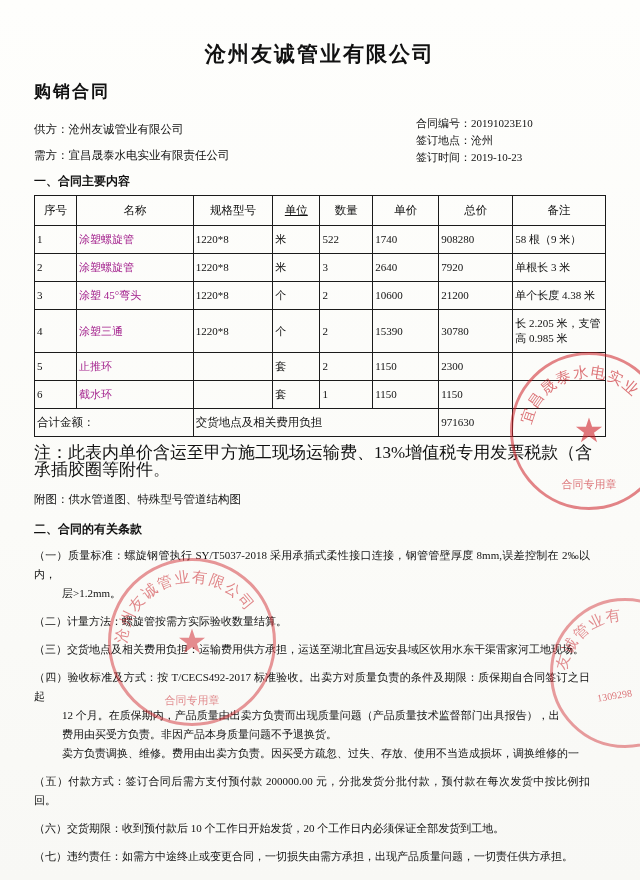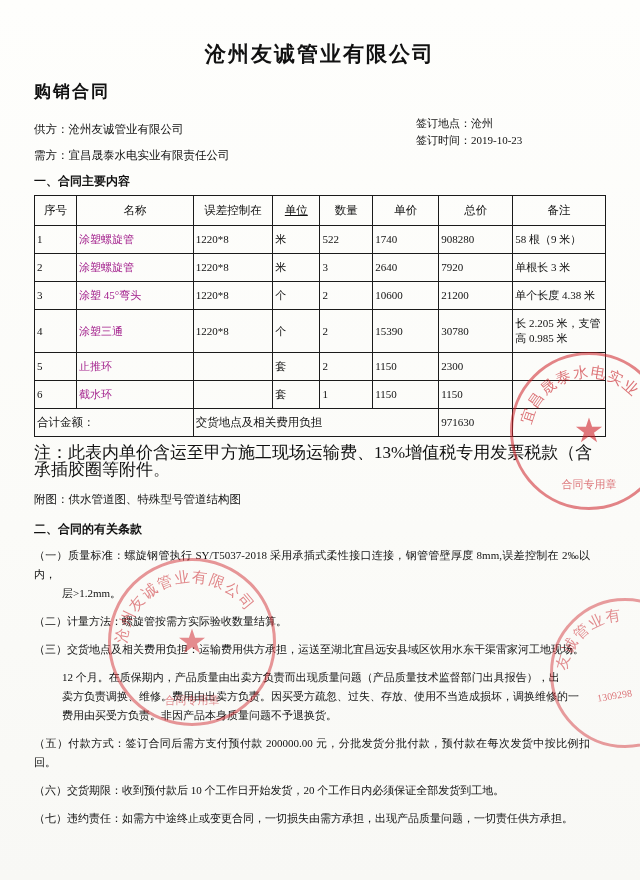--- a/index.html
+++ b/index.html
@@ -254,36 +254,39 @@
 
     <div class="parties">
       <div class="party-line">
         <span>供方：</span><span>沧州友诚管业有限公司</span>
       </div>
       <div class="party-line">
         <span>需方：</span><span>宜昌晟泰水电实业有限责任公司</span>
       </div>
       <div class="meta">
         <div>
+          <span>合同编号：</span><span>20191023E10</span>
+        </div>
+        <div>
           <span>签订地点：</span><span>沧州</span>
         </div>
         <div>
           <span>签订时间：</span><span>2019-10-23</span>
         </div>
       </div>
     </div>
 
     <div class="section-heading">一、合同主要内容</div>
 
     <table class="main">
       <thead>
         <tr>
           <th class="col-no">序号</th>
           <th class="col-name">名称</th>
-          <th class="col-spec">误差控制在</th>
+          <th class="col-spec">规格型号</th>
           <th class="col-unit">单位</th>
           <th class="col-qty">数量</th>
           <th class="col-price">单价</th>
           <th class="col-total">总价</th>
           <th class="col-remark">备注</th>
         </tr>
       </thead>
       <tbody>
         <tr>
           <td>1</td>
@@ -367,23 +370,24 @@
 
     <div class="clause">
       <span class="ind0"><span>（二）</span><span>计量方法：螺旋管按需方实际验收数量结算。</span></span>
     </div>
 
     <div class="clause">
       <span class="ind0"><span>（三）</span><span>交货地点及相关费用负担：运输费用供方承担，运送至湖北宜昌远安县域区饮用水东干渠雷家河工地现场。</span></span>
     </div>
 
     <div class="clause">
+      <span class="ind0"><span>（四）</span><span>验收标准及方式：按 T/CECS492-2017 标准验收。出卖方对质量负责的条件及期限：质保期自合同签订之日起</span></span>
       <span class="ind">12 个月。在质保期内，产品质量由出卖方负责而出现质量问题（产品质量技术监督部门出具报告），出</span>
+      <span class="ind">费用由买受方负责。非因产品本身质量问题不予退换货。</span>
       <span class="ind">卖方负责调换、维修。费用由出卖方负责。因买受方疏忽、过失、存放、使用不当造成损坏，调换维修的一</span>
-      <span class="ind">费用由买受方负责。非因产品本身质量问题不予退换货。</span>
     </div>
 
     <div class="clause">
       <span class="ind0"><span>（五）</span><span>付款方式：签订合同后需方支付预付款 200000.00 元，分批发货分批付款，预付款在每次发货中按比例扣回。</span></span>
     </div>
 
     <div class="clause">
       <span class="ind0"><span>（六）</span><span>交货期限：收到预付款后 10 个工作日开始发货，20 个工作日内必须保证全部发货到工地。</span></span>
     </div>
 

